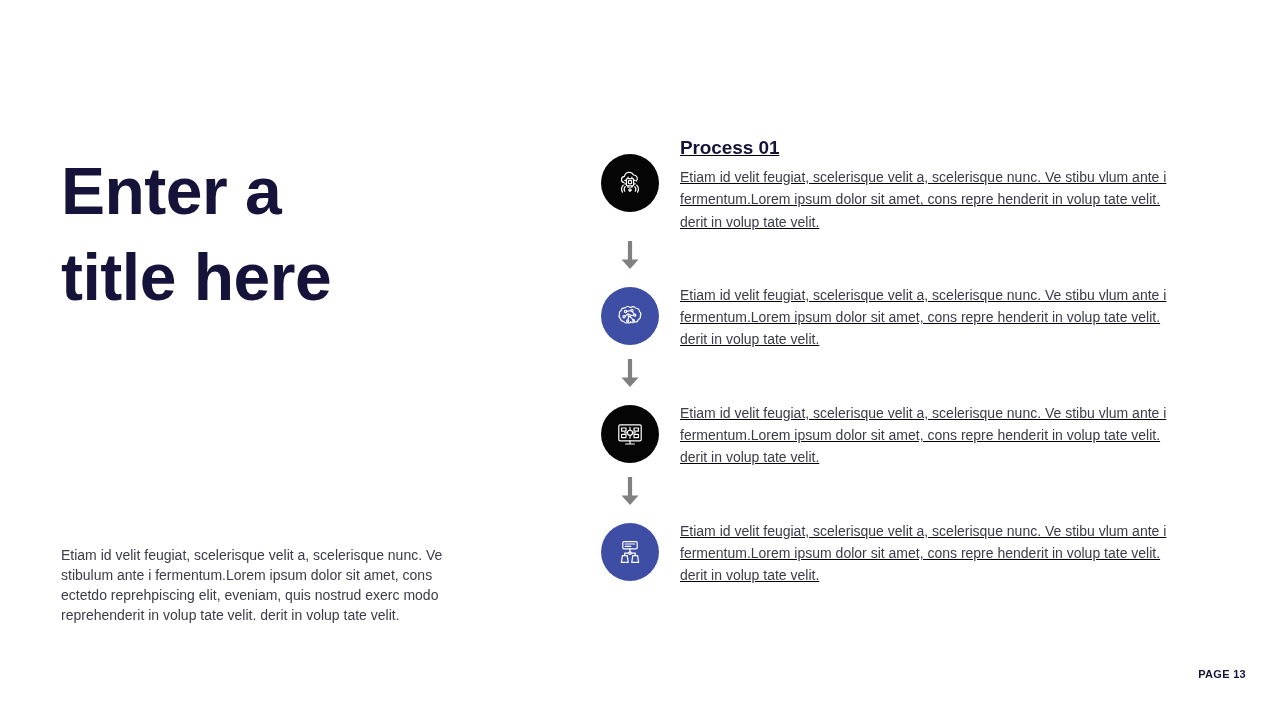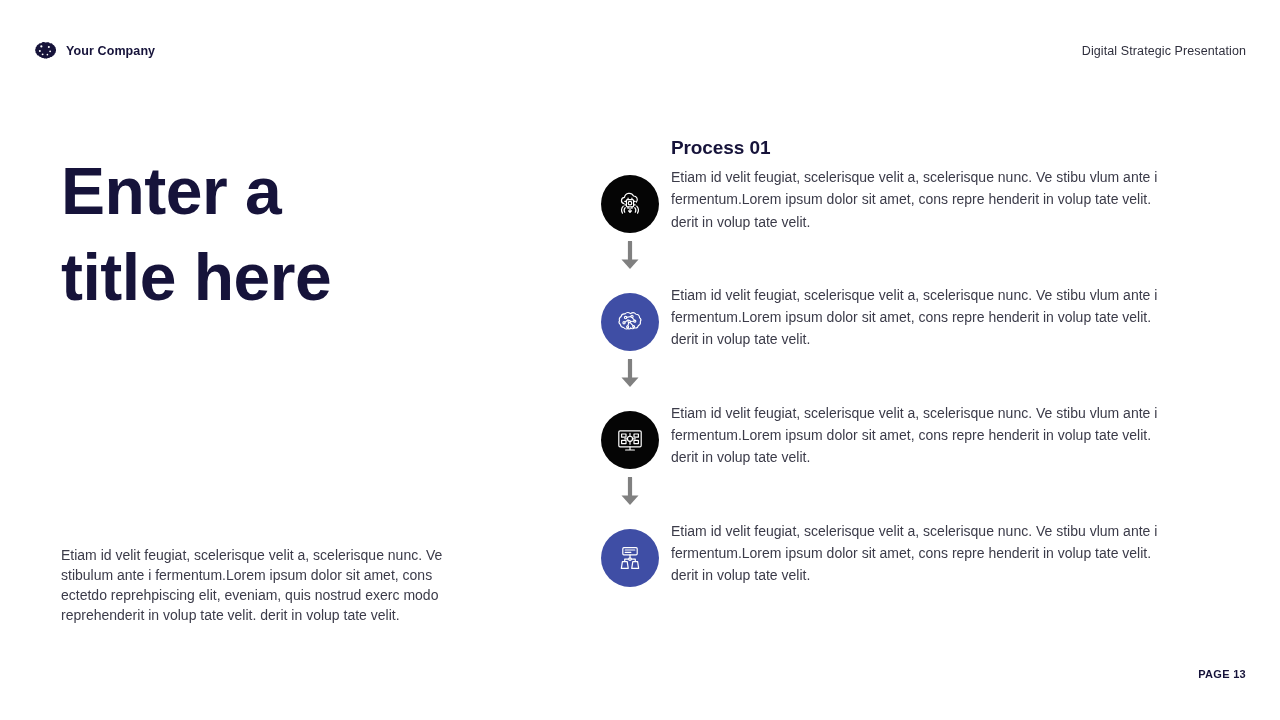--- a/index.html
+++ b/index.html
@@ -84,22 +84,23 @@
 
   
   .process-list {
     position: absolute;
     left: 601px;
     top: 134px;
     width: 600px;
   }
   .process-row {
     display: flex;
-    align-items: flex-end;
-    gap: 12px;
+    align-items: center;
+    gap: 21px;
+    text-decoration: underline;
   }
   .badge {
     flex: 0 0 auto;
     width: 58px;
     height: 58px;
     border-radius: 50%;
     display: flex;
     align-items: center;
     justify-content: center;
   }
@@ -150,38 +151,20 @@
     font-weight: bold;
     color: #16133a;
     letter-spacing: 0.3px;
   }
 </style>
 </head>
 <body>
 
 <div class="slide">
 
-  <div class="header">
-    <div class="brand">
-      <span>
-        <svg class="brand-logo" viewBox="0 0 24 24" fill="#16133a" xmlns="http://www.w3.org/2000/svg">
-          <path d="M11.6 2.4c-1.5-.5-3 .1-3.7 1.2-1.3-.3-2.6.3-3.1 1.4-1.1.2-1.9 1-2 2-.9.5-1.3 1.5-1 2.5-.7.8-.7 1.9-.1 2.7-.3 1.1.2 2.2 1.2 2.7.1 1.1.9 1.9 2 2.1.4 1 1.4 1.6 2.5 1.5.6.9 1.8 1.3 2.9 1 .5.5 1.2.8 1.9.7.6-.1 1-.5 1.1-1.1l.2-14.9c0-.9-.7-1.6-1.9-1.8z"></path>
-          <path d="M13.9 2.5c1.5-.5 3 .1 3.6 1.2 1.3-.3 2.6.3 3.1 1.4 1.1.2 1.9 1 2 2 .9.5 1.3 1.5 1 2.5.7.8.7 1.9.1 2.7.3 1.1-.2 2.2-1.2 2.7-.1 1.1-.9 1.9-2 2.1-.4 1-1.4 1.6-2.5 1.5-.6.9-1.8 1.3-2.9 1-.5.5-1.2.8-1.9.7-.6-.1-1-.5-1.1-1.1V4.3c0-.9.7-1.6 1.8-1.8z"></path>
-          <circle cx="8" cy="7" r="1.2" fill="#ffffff"></circle>
-          <circle cx="16.2" cy="7.6" r="1.1" fill="#ffffff"></circle>
-          <circle cx="6.4" cy="12" r="1.1" fill="#ffffff"></circle>
-          <circle cx="17.6" cy="12.4" r="1" fill="#ffffff"></circle>
-          <circle cx="9.4" cy="15.6" r="1" fill="#ffffff"></circle>
-          <circle cx="14.6" cy="16" r=".9" fill="#ffffff"></circle>
-        </svg>
-      </span>
-      <span class="brand-name">Your Company</span>
-    </div>
-    <div class="header-right">Digital Strategic Presentation</div>
-  </div>
 
   <div class="left-col">
     <h1 class="slide-title">Enter a
 title here</h1>
   </div>
   <p class="left-paragraph">Etiam id velit feugiat, scelerisque velit a, scelerisque nunc. Ve stibulum ante i fermentum.Lorem ipsum dolor sit amet, cons ectetdo  reprehpiscing elit, eveniam, quis nostrud exerc modo reprehenderit in volup tate velit. derit in volup tate velit.</p>
 
   <div class="process-list">
 
     <div class="process-row">

